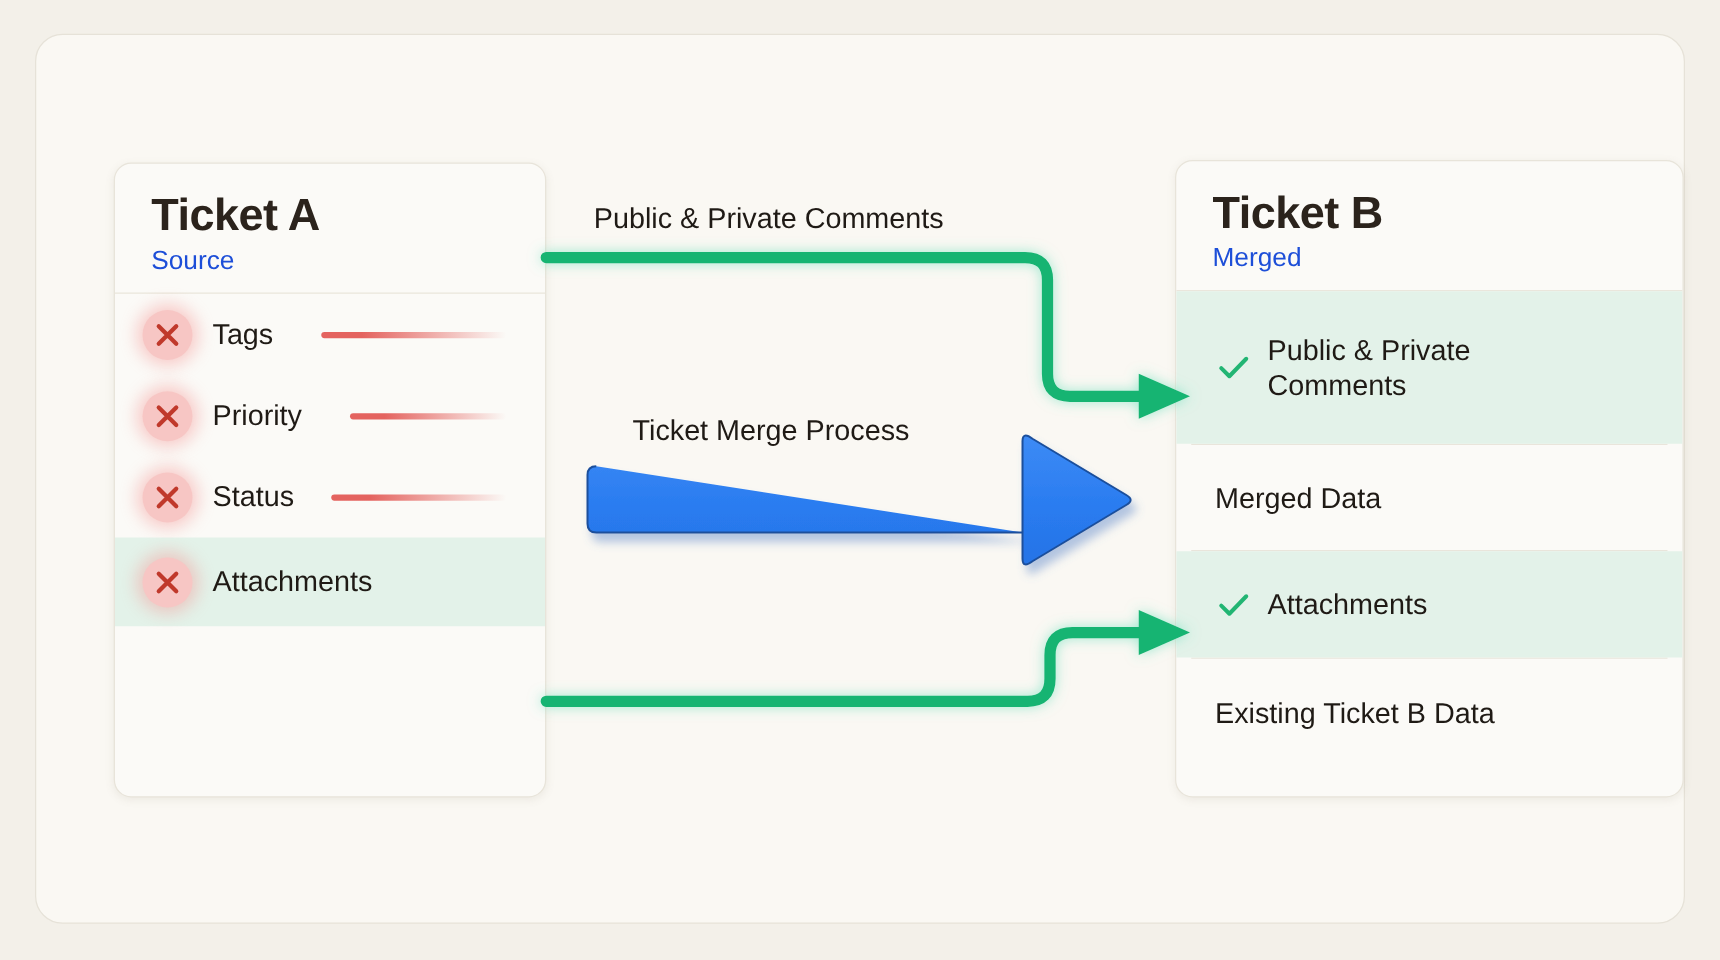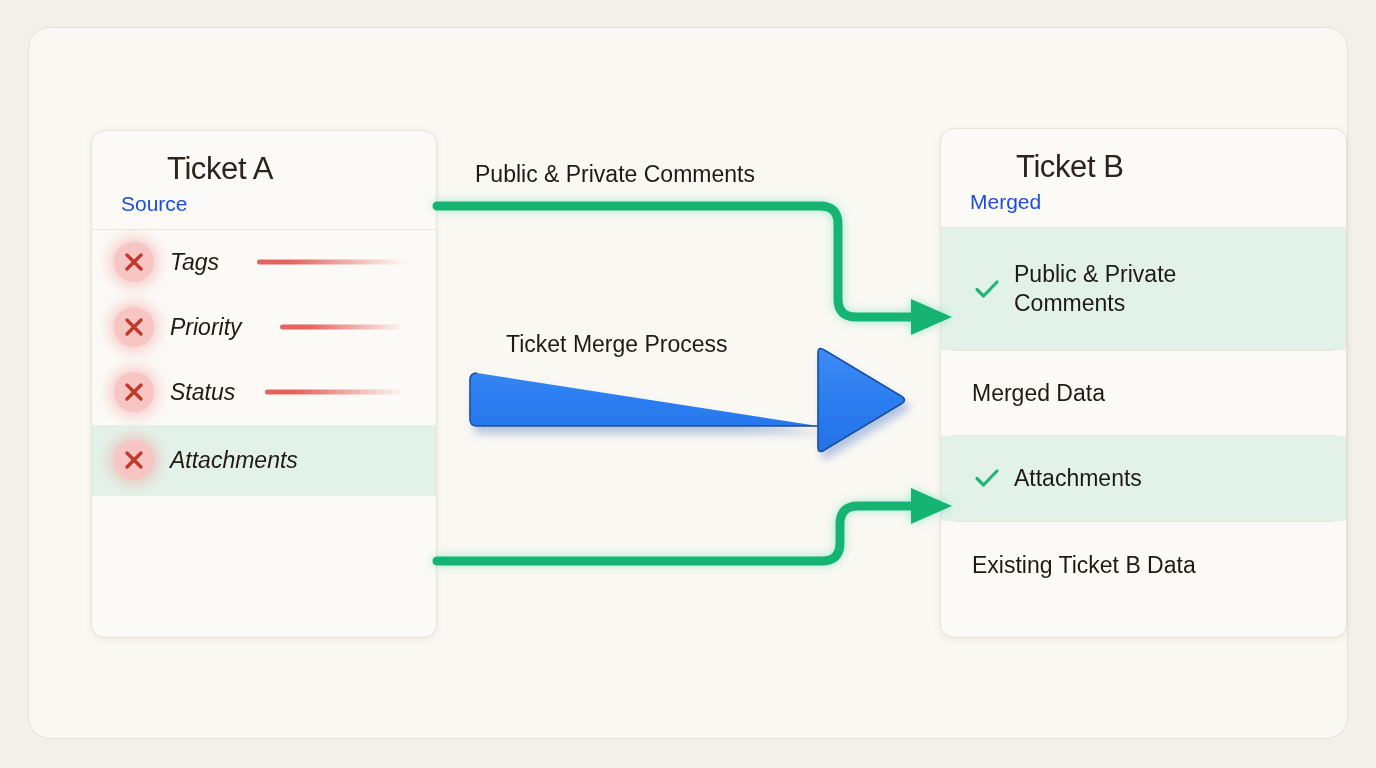--- a/index.html
+++ b/index.html
@@ -44,26 +44,25 @@
     overflow: hidden;
   }
   #card-a { left: 91px;  top: 130px; width: 346px; height: 508px; }
   #card-b { left: 940px; top: 128px; width: 407px; height: 510px; }
 
   .card-header {
     padding: 22px 0 14px 29px;
     border-bottom: 1px solid #eae6dc;
   }
   .card-title {
-    font-size: 31px;
-    font-weight: normal;
+    font-size: 36px;
+    font-weight: bold;
     color: #2b231c;
     letter-spacing: -0.4px;
     line-height: 1.06;
-    margin-left: 46px;
   }
   .card-subtitle {
     font-size: 21px;
     color: #1d4ed8;
     margin-top: 6px;
     line-height: 1.1;
   }
 
   .rows { position: relative; }
 
@@ -91,21 +90,20 @@
     align-items: center;
     justify-content: center;
     box-shadow: 0 0 13px 5px rgba(244,150,148,0.45);
   }
   .x-badge svg { display: block; }
   .row-a-label {
     font-size: 23px;
     color: #1f1a15;
     margin-left: 16px;
     white-space: nowrap;
-    font-style: italic;
   }
   .fade-line {
     position: absolute;
     height: 5px;
     border-radius: 3px;
     top: 50%;
     transform: translateY(-50%);
     background: linear-gradient(to right, #e4635f 0%, #e4635f 22%, rgba(228,99,95,0) 100%);
   }
 

